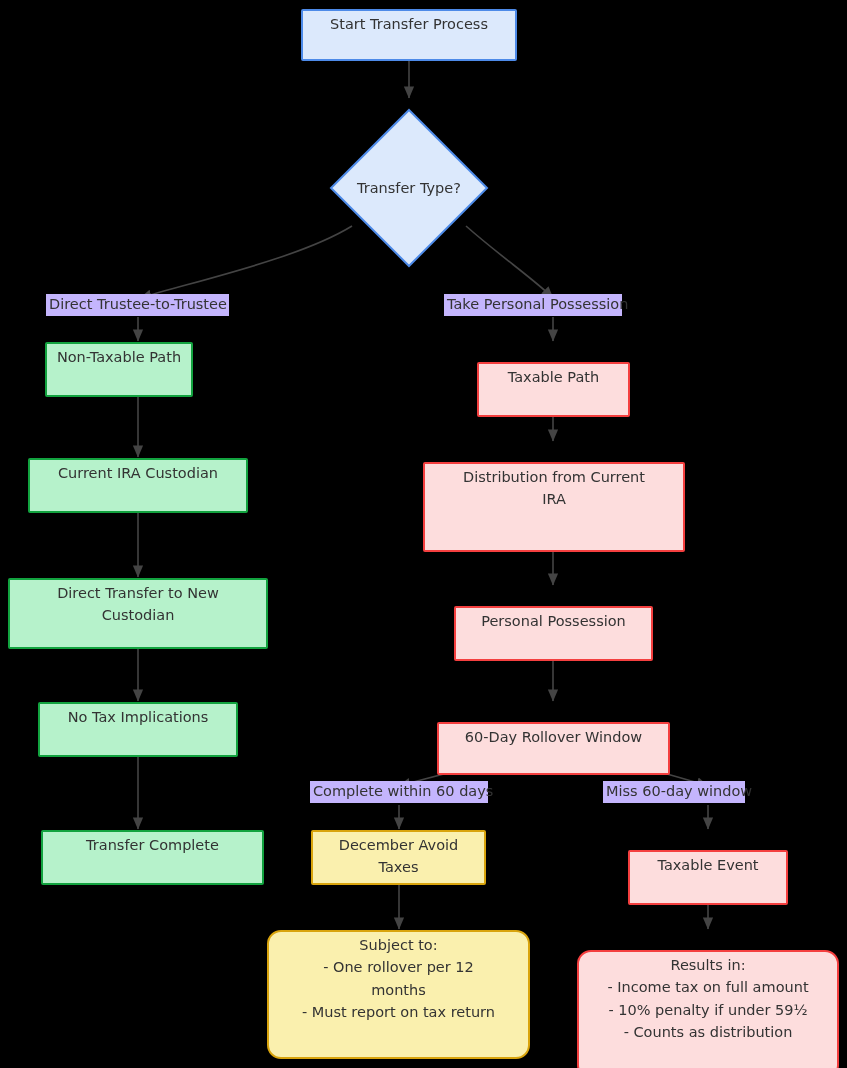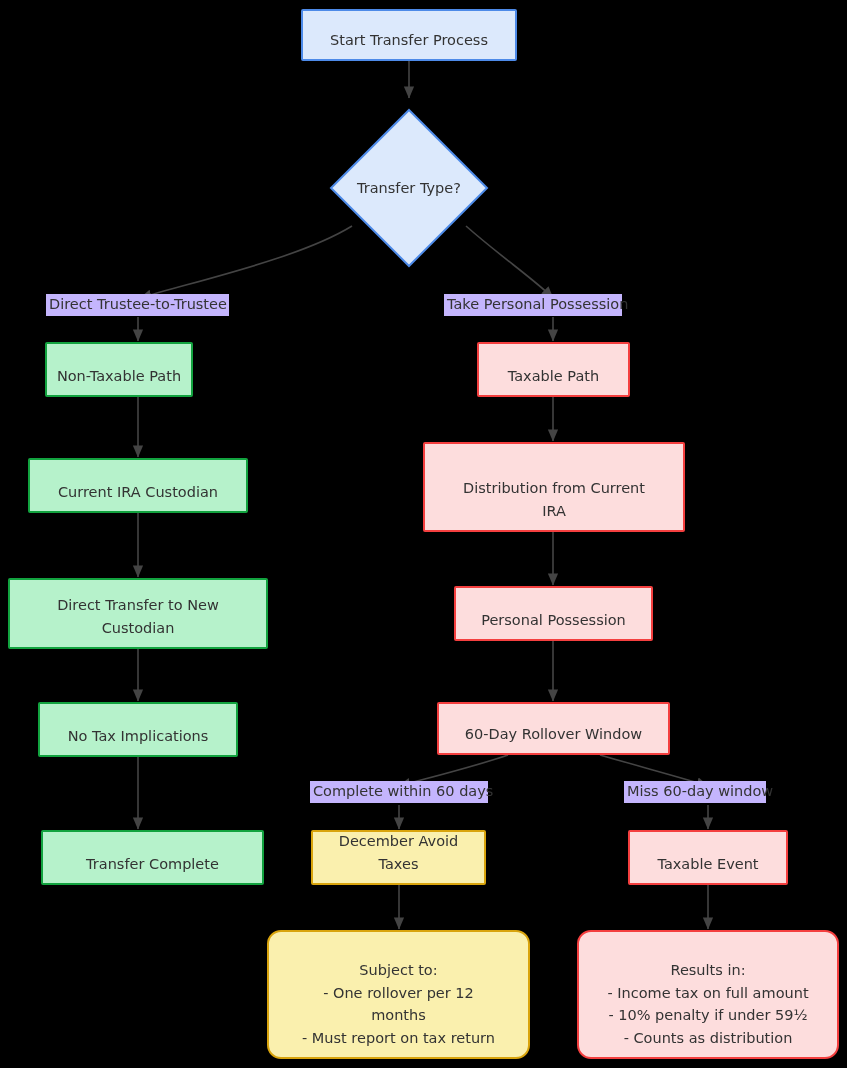--- a/index.html
+++ b/index.html
@@ -19,43 +19,44 @@
     position: absolute;
     left: 0; top: 0;
     width: 847px;
     height: 1068px;
     pointer-events: none;
   }
   .node {
     position: absolute;
     box-sizing: border-box;
     display: flex;
-    align-items: flex-end;
+    align-items: flex-start;
     justify-content: center;
     text-align: center;
     font-size: 14.5px;
     line-height: 1.55;
     color: #333333;
     border-style: solid;
     border-width: 2px;
     border-radius: 2px;
     white-space: pre-line;
-    padding: 8px 8px;
+    padding: 2px 8px;
   }
   .node.start {
     background: #dce9fc;
     border-color: #4d8ae8;
   }
   .node.green {
     background: #b6f2cb;
     border-color: #12a33f;
   }
   .node.pink {
     background: #fddddd;
     border-color: #f43f3f;
+    margin-top: 20px;
   }
   .node.yellow {
     background: #faf0ae;
     border-color: #d9a40d;
   }
   .node.rounded {
     border-radius: 14px;
   }
   .diamond-wrap {
     position: absolute;
@@ -176,21 +177,21 @@
   </div>
 
   <div class="node green" style="left:41px; top:830px; width:223px; height:55px;">
     <span>Transfer Complete</span>
   </div>
 
   <div class="edge-label" style="left:310px; top:781px; width:178px; height:22px;">
     <span>Complete within 60 days</span>
   </div>
 
-  <div class="edge-label" style="left:624px; top:781px; width:142px; height:22px;">
+  <div class="edge-label" style="left:603px; top:781px; width:142px; height:22px;">
     <span>Miss 60-day window</span>
   </div>
 
   <div class="node yellow" style="left:311px; top:830px; width:175px; height:55px;">
     <span>December Avoid Taxes</span>
   </div>
 
   <div class="node pink" style="left:628px; top:830px; width:160px; height:55px;">
     <span>Taxable Event</span>
   </div>

